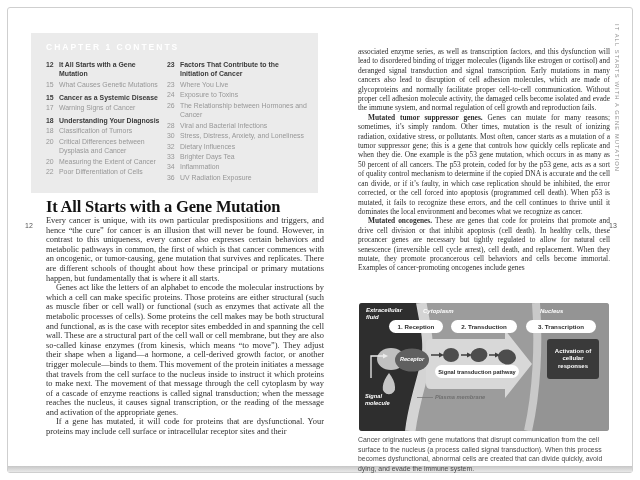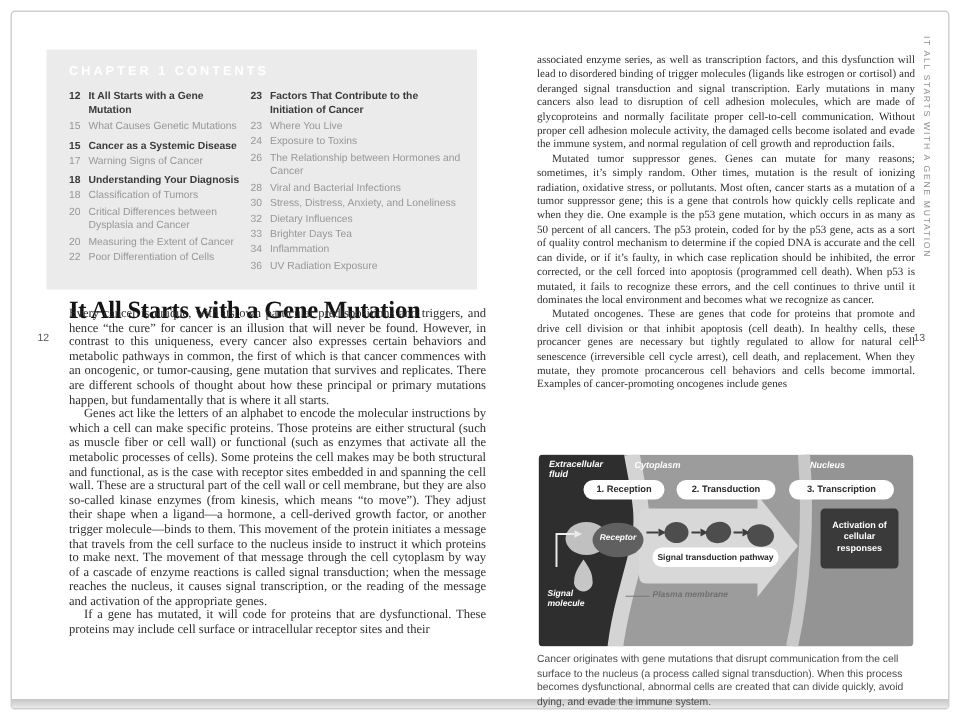--- a/index.html
+++ b/index.html
@@ -21,26 +21,26 @@
   .toc-row.b{color:#3a3a3a;font-weight:bold;}
   .toc-col .toc-row.b:not(:first-child){margin-top:3.5px;}
   .tn{flex:none;width:13px;}
   .tl{flex:1;}
 
   
   .heading{position:absolute;left:46px;top:197px;width:280px;margin:0;
            font-family:"Liberation Serif",serif;font-size:16.5px;font-weight:bold;color:#141414;
            letter-spacing:-0.2px;}
   .body-text{position:absolute;font-family:"Liberation Serif",serif;color:#2e2e2e;
-             text-align:justify;}
+             text-align:justify;margin-top:12px;}
   .body-text p{margin:0;}
   .body-text p.ind{text-indent:10px;}
   .left-body{left:46px;top:204px;width:278px;font-size:8.4px;line-height:9.6px;}
   .right-body{left:358px;top:35px;width:252px;font-size:7.4px;line-height:9.4px;}
-  .lead{font-weight:normal;}
+  .lead{font-weight:bold;}
 
   .pageno{position:absolute;font-size:7px;color:#555555;}
   .pageno.left{left:25px;top:222px;}
   .pageno.right{left:609px;top:222px;}
 
   .margin-vertical{position:absolute;left:614px;top:24px;height:210px;
                    writing-mode:vertical-rl;font-size:5.8px;letter-spacing:1.1px;color:#8e8e8e;}
 
   
   .figure{position:absolute;left:359px;top:303px;width:250px;height:128px;border-radius:3px;
@@ -166,21 +166,21 @@
           <span class="tl">UV Radiation Exposure</span>
         </div>
     </div>
   </div>
 
   <h1 class="heading">It All Starts with a Gene Mutation</h1>
 
   <div class="body-text left-body">
     <p>Every cancer is unique, with its own particular predispositions and triggers, and hence “the cure” for cancer is an illusion that will never be found. However, in contrast to this uniqueness, every cancer also expresses certain behaviors and metabolic pathways in common, the first of which is that cancer commences with an oncogenic, or tumor-causing, gene mutation that survives and replicates. There are different schools of thought about how these principal or primary mutations happen, but fundamentally that is where it all starts.</p>
     <p class="ind">Genes act like the letters of an alphabet to encode the molecular instructions by which a cell can make specific proteins. Those proteins are either structural (such as muscle fiber or cell wall) or functional (such as enzymes that activate all the metabolic processes of cells). Some proteins the cell makes may be both structural and functional, as is the case with receptor sites embedded in and spanning the cell wall. These are a structural part of the cell wall or cell membrane, but they are also so-called kinase enzymes (from kinesis, which means “to move”). They adjust their shape when a ligand—a hormone, a cell-derived growth factor, or another trigger molecule—binds to them. This movement of the protein initiates a message that travels from the cell surface to the nucleus inside to instruct it which proteins to make next. The movement of that message through the cell cytoplasm by way of a cascade of enzyme reactions is called signal transduction; when the message reaches the nucleus, it causes signal transcription, or the reading of the message and activation of the appropriate genes.</p>
-    <p class="ind">If a gene has mutated, it will code for proteins that are dysfunctional. These proteins may include cell surface or intracellular receptor sites and their</p>
+    <p class="ind">If a gene has mutated, it will code for proteins that are dysfunctional. Your proteins may include cell surface or intracellular receptor sites and their</p>
   </div>
 
   <div class="pageno right">13</div>
 
   <div class="margin-vertical">IT ALL STARTS WITH A GENE MUTATION</div>
 
   <div class="body-text right-body">
     <p>associated enzyme series, as well as transcription factors, and this dysfunction will lead to disordered binding of trigger molecules (ligands like estrogen or cortisol) and deranged signal transduction and signal transcription. Early mutations in many cancers also lead to disruption of cell adhesion molecules, which are made of glycoproteins and normally facilitate proper cell-to-cell communication. Without proper cell adhesion molecule activity, the damaged cells become isolated and evade the immune system, and normal regulation of cell growth and reproduction fails.</p>
     <p class="ind"><span class="lead">Mutated tumor suppressor genes.</span> <span>Genes can mutate for many reasons; sometimes, it’s simply random. Other times, mutation is the result of ionizing radiation, oxidative stress, or pollutants. Most often, cancer starts as a mutation of a tumor suppressor gene; this is a gene that controls how quickly cells replicate and when they die. One example is the p53 gene mutation, which occurs in as many as 50 percent of all cancers. The p53 protein, coded for by the p53 gene, acts as a sort of quality control mechanism to determine if the copied DNA is accurate and the cell can divide, or if it’s faulty, in which case replication should be inhibited, the error corrected, or the cell forced into apoptosis (programmed cell death). When p53 is mutated, it fails to recognize these errors, and the cell continues to thrive until it dominates the local environment and becomes what we recognize as cancer.</span></p>
     <p class="ind"><span class="lead">Mutated oncogenes.</span> <span>These are genes that code for proteins that promote and drive cell division or that inhibit apoptosis (cell death). In healthy cells, these procancer genes are necessary but tightly regulated to allow for natural cell senescence (irreversible cell cycle arrest), cell death, and replacement. When they mutate, they promote procancerous cell behaviors and cells become immortal. Examples of cancer-promoting oncogenes include genes</span></p>

